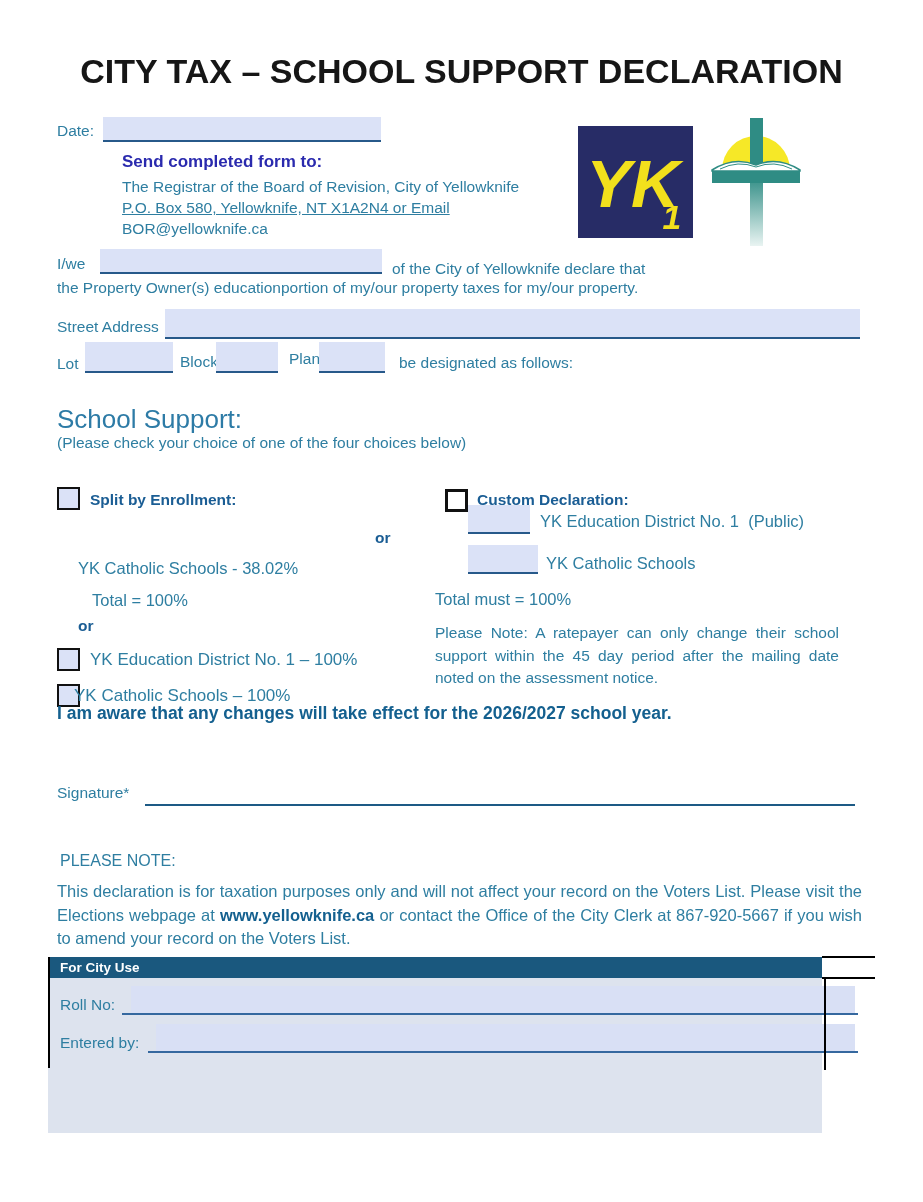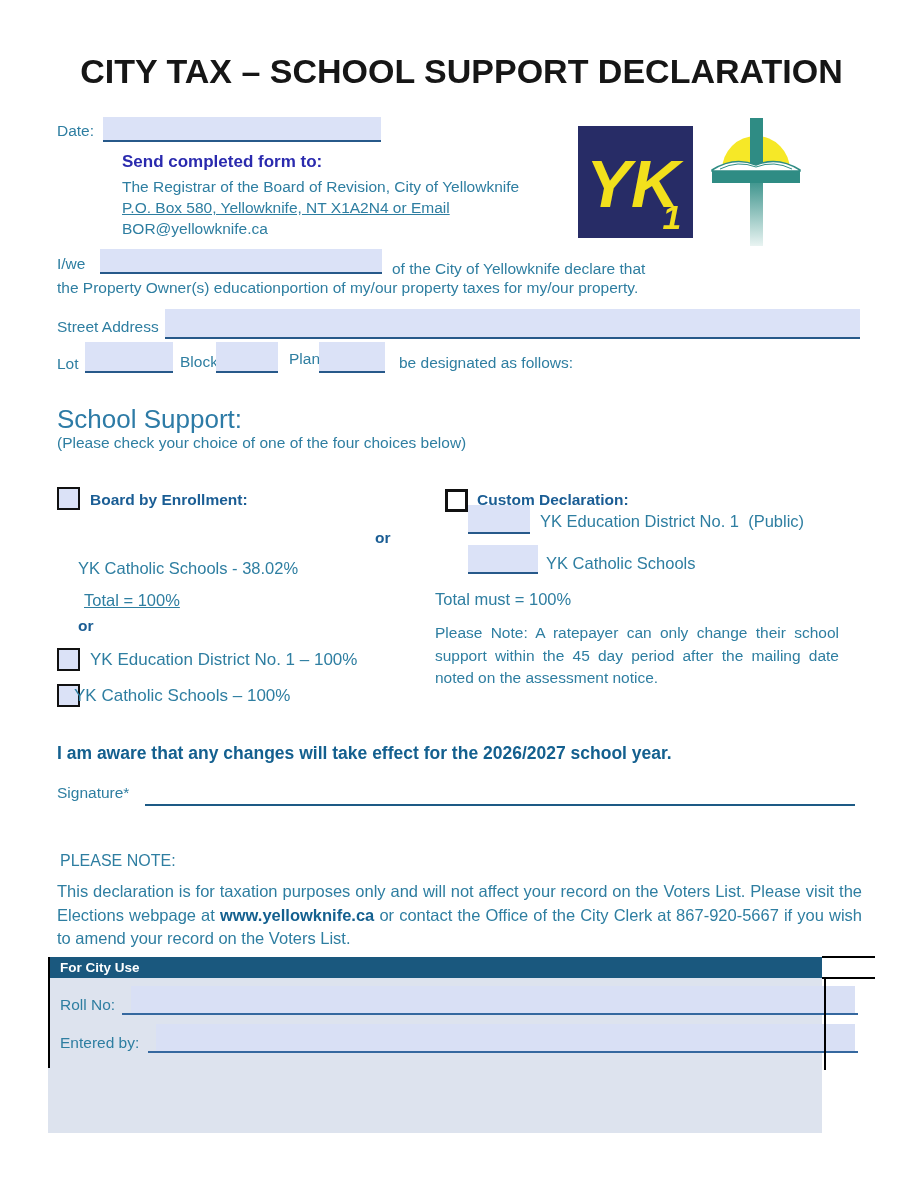--- a/index.html
+++ b/index.html
@@ -73,41 +73,41 @@
   <div class="abs teal txt15" style="left:180px;top:353px;">Block</div>
   <div class="abs field" style="left:216px;top:342px;width:62px;height:29px;"></div>
   <div class="abs teal txt15" style="left:289px;top:350px;">Plan</div>
   <div class="abs field" style="left:319px;top:342px;width:66px;height:29px;"></div>
   <div class="abs teal txt15" style="left:399px;top:354px;">be designated as follows:</div>
 
   <div class="abs" style="left:57px;top:404px;font-size:26px;color:#2D7BA6;">School Support:</div>
   <div class="abs teal txt15" style="left:57px;top:434px;">(Please check your choice of one of the four choices below)</div>
 
   <div class="abs checkbox" style="left:57px;top:487px;"></div>
-  <div class="abs lblblue txt15" style="left:90px;top:491px;">Board by Enrollment:</div>
+  <div class="abs lblblue txt15" style="left:90px;top:491px;">Split by Enrollment:</div>
   <div class="abs lblblue txt15" style="left:375px;top:529px;">or</div>
   <div class="abs teal txt16" style="left:78px;top:559px;">YK Catholic Schools - 38.02%</div>
-  <div class="abs teal txt16" style="left:84px;top:591px;text-decoration:underline;">Total = 100%</div>
+  <div class="abs teal txt16" style="left:92px;top:591px;">Total = 100%</div>
   <div class="abs lblblue txt15" style="left:78px;top:617px;">or</div>
 
   <div class="abs checkbox" style="left:57px;top:648px;"></div>
   <div class="abs teal" style="left:90px;top:650px;font-size:17px;">YK Education District No. 1 – 100%</div>
   <div class="abs checkbox" style="left:57px;top:684px;"></div>
   <div class="abs teal" style="left:74px;top:686px;font-size:17px;">YK Catholic Schools – 100%</div>
 
   <div class="abs checkbox-white" style="left:445px;top:489px;"></div>
   <div class="abs lblblue txt15" style="left:477px;top:491px;">Custom Declaration:</div>
   <div class="abs field" style="left:468px;top:505px;width:62px;height:27px;"></div>
   <div class="abs teal txt16" style="left:540px;top:512px;white-space:pre-wrap;">YK Education District No. 1  (Public)</div>
   <div class="abs field" style="left:468px;top:545px;width:70px;height:27px;"></div>
   <div class="abs teal txt16" style="left:546px;top:554px;">YK Catholic Schools</div>
   <div class="abs teal txt16" style="left:435px;top:590px;">Total must = 100%</div>
   <div class="abs teal txt15 just" style="left:435px;top:622px;width:404px;line-height:22.5px;">Please Note: A ratepayer can only change their school support within the 45 day period after the mailing date noted on the assessment notice.</div>
 
-  <div class="abs" style="left:57px;top:743px;font-size:17.5px;font-weight:bold;color:#14608F;">I am aware that any changes will take effect for the 2026/2027 school year.</div>
+  <div class="abs" style="left:57px;top:703px;font-size:17.5px;font-weight:bold;color:#14608F;">I am aware that any changes will take effect for the 2026/2027 school year.</div>
 
   <div class="abs teal txt15" style="left:57px;top:784px;">Signature*</div>
   <div class="abs" style="left:145px;top:782px;width:710px;height:22px;border-bottom:2px solid #1D5A85;"></div>
 
   <div class="abs teal" style="left:60px;top:852px;font-size:16px;">PLEASE NOTE:</div>
   <div class="abs teal txt16 just" style="left:57px;top:880px;width:805px;line-height:23.5px;"><span>This declaration is for taxation purposes only and will not affect your record on the Voters List. Please visit the Elections webpage at </span><span class="boldlink">www.yellowknife.ca</span><span> or contact the Office of  the City Clerk at 867-920-5667 if you wish to amend your record on the Voters List.</span></div>
 
   <div class="abs" style="left:48px;top:978px;width:774px;height:155px;background:#DDE3EE;"></div>
   <div class="abs" style="left:48px;top:957px;width:774px;height:21px;background:#1A587E;">
     <div style="color:#fff;font-weight:bold;font-size:13.5px;padding:3px 0 0 12px;">For City Use</div>

